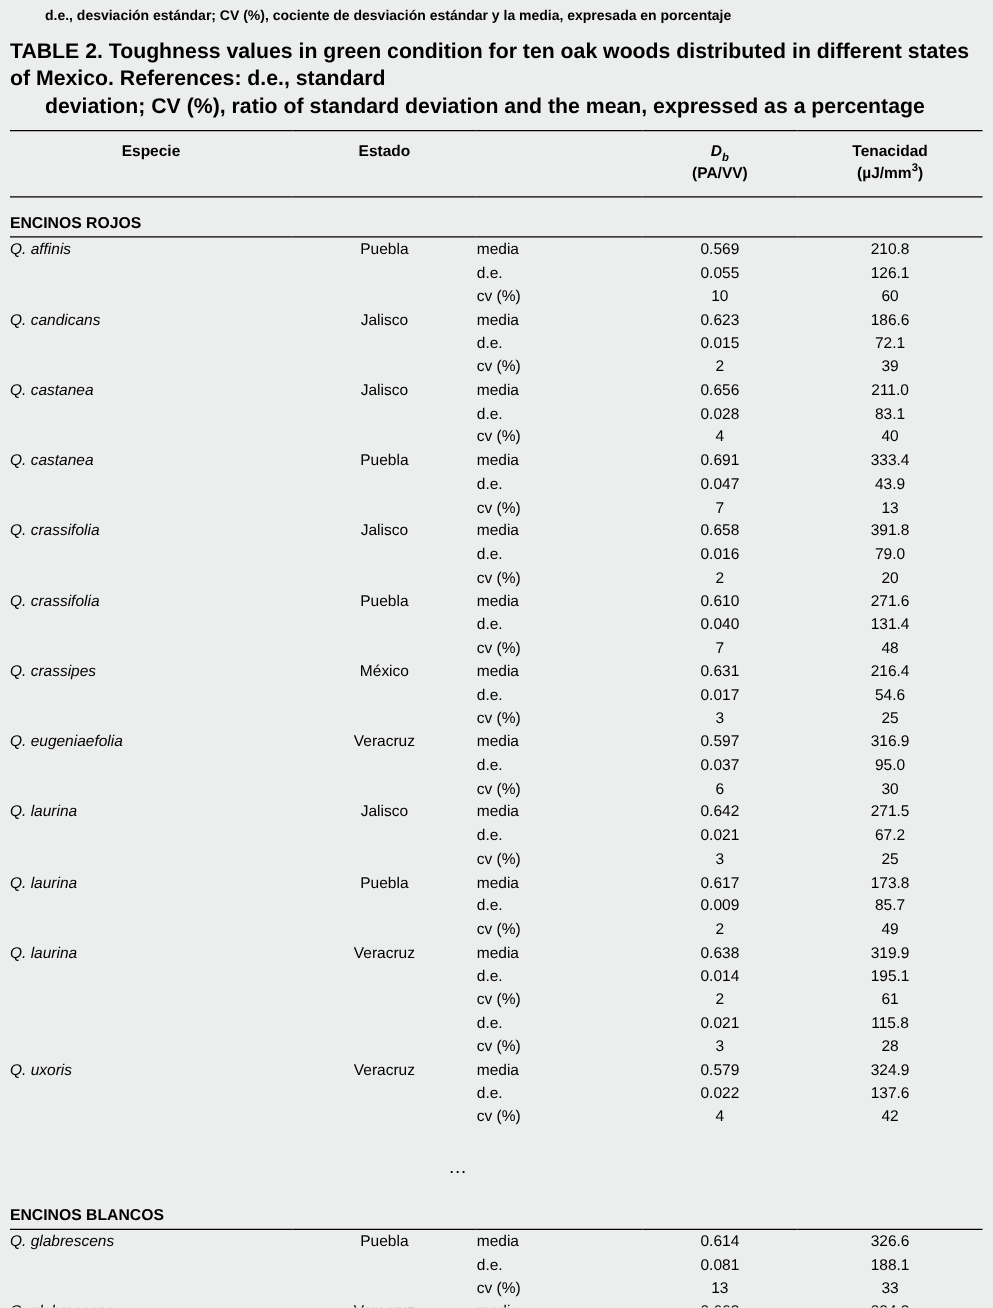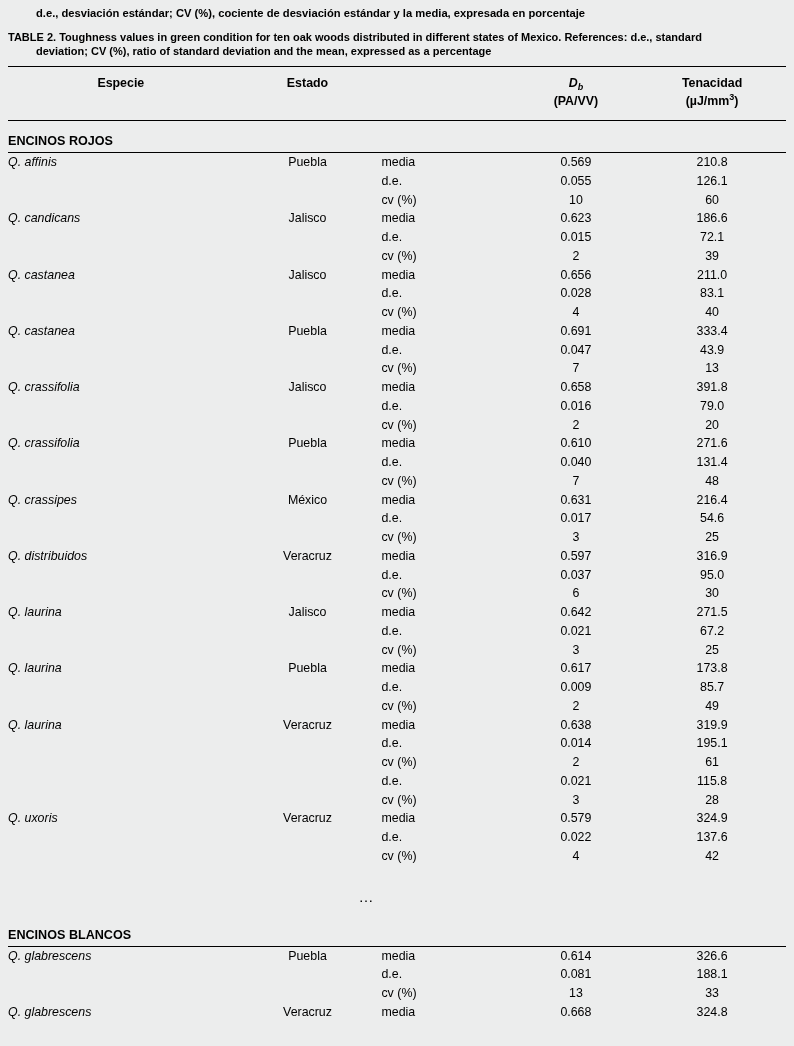--- a/index.html
+++ b/index.html
@@ -24,21 +24,21 @@
     font-size: 11.2px;
     font-weight: bold;
     line-height: 1.28;
     margin: 0 0 10px 0;
   }
   .caption-es .cont {
     display: block;
     padding-left: 28px;
   }
   .caption-en {
-    font-size: 11px;
+    font-size: 17px;
     font-weight: bold;
     line-height: 1.28;
     margin: 0 0 8px 0;
   }
   .caption-en .cont {
     display: block;
     padding-left: 28px;
   }
   table.main {
     width: 100%;
@@ -281,21 +281,21 @@
           <td class="num">54.6</td>
         </tr>
         <tr class="data">
           <td class="especie"></td>
           <td class="estado"></td>
           <td class="stat">cv (%)</td>
           <td class="num">3</td>
           <td class="num">25</td>
         </tr>
         <tr class="data">
-          <td class="especie">Q. distribuidos</td>
+          <td class="especie">Q. eugeniaefolia</td>
           <td class="estado">Veracruz</td>
           <td class="stat">media</td>
           <td class="num">0.597</td>
           <td class="num">316.9</td>
         </tr>
         <tr class="data">
           <td class="especie"></td>
           <td class="estado"></td>
           <td class="stat">d.e.</td>
           <td class="num">0.037</td>

